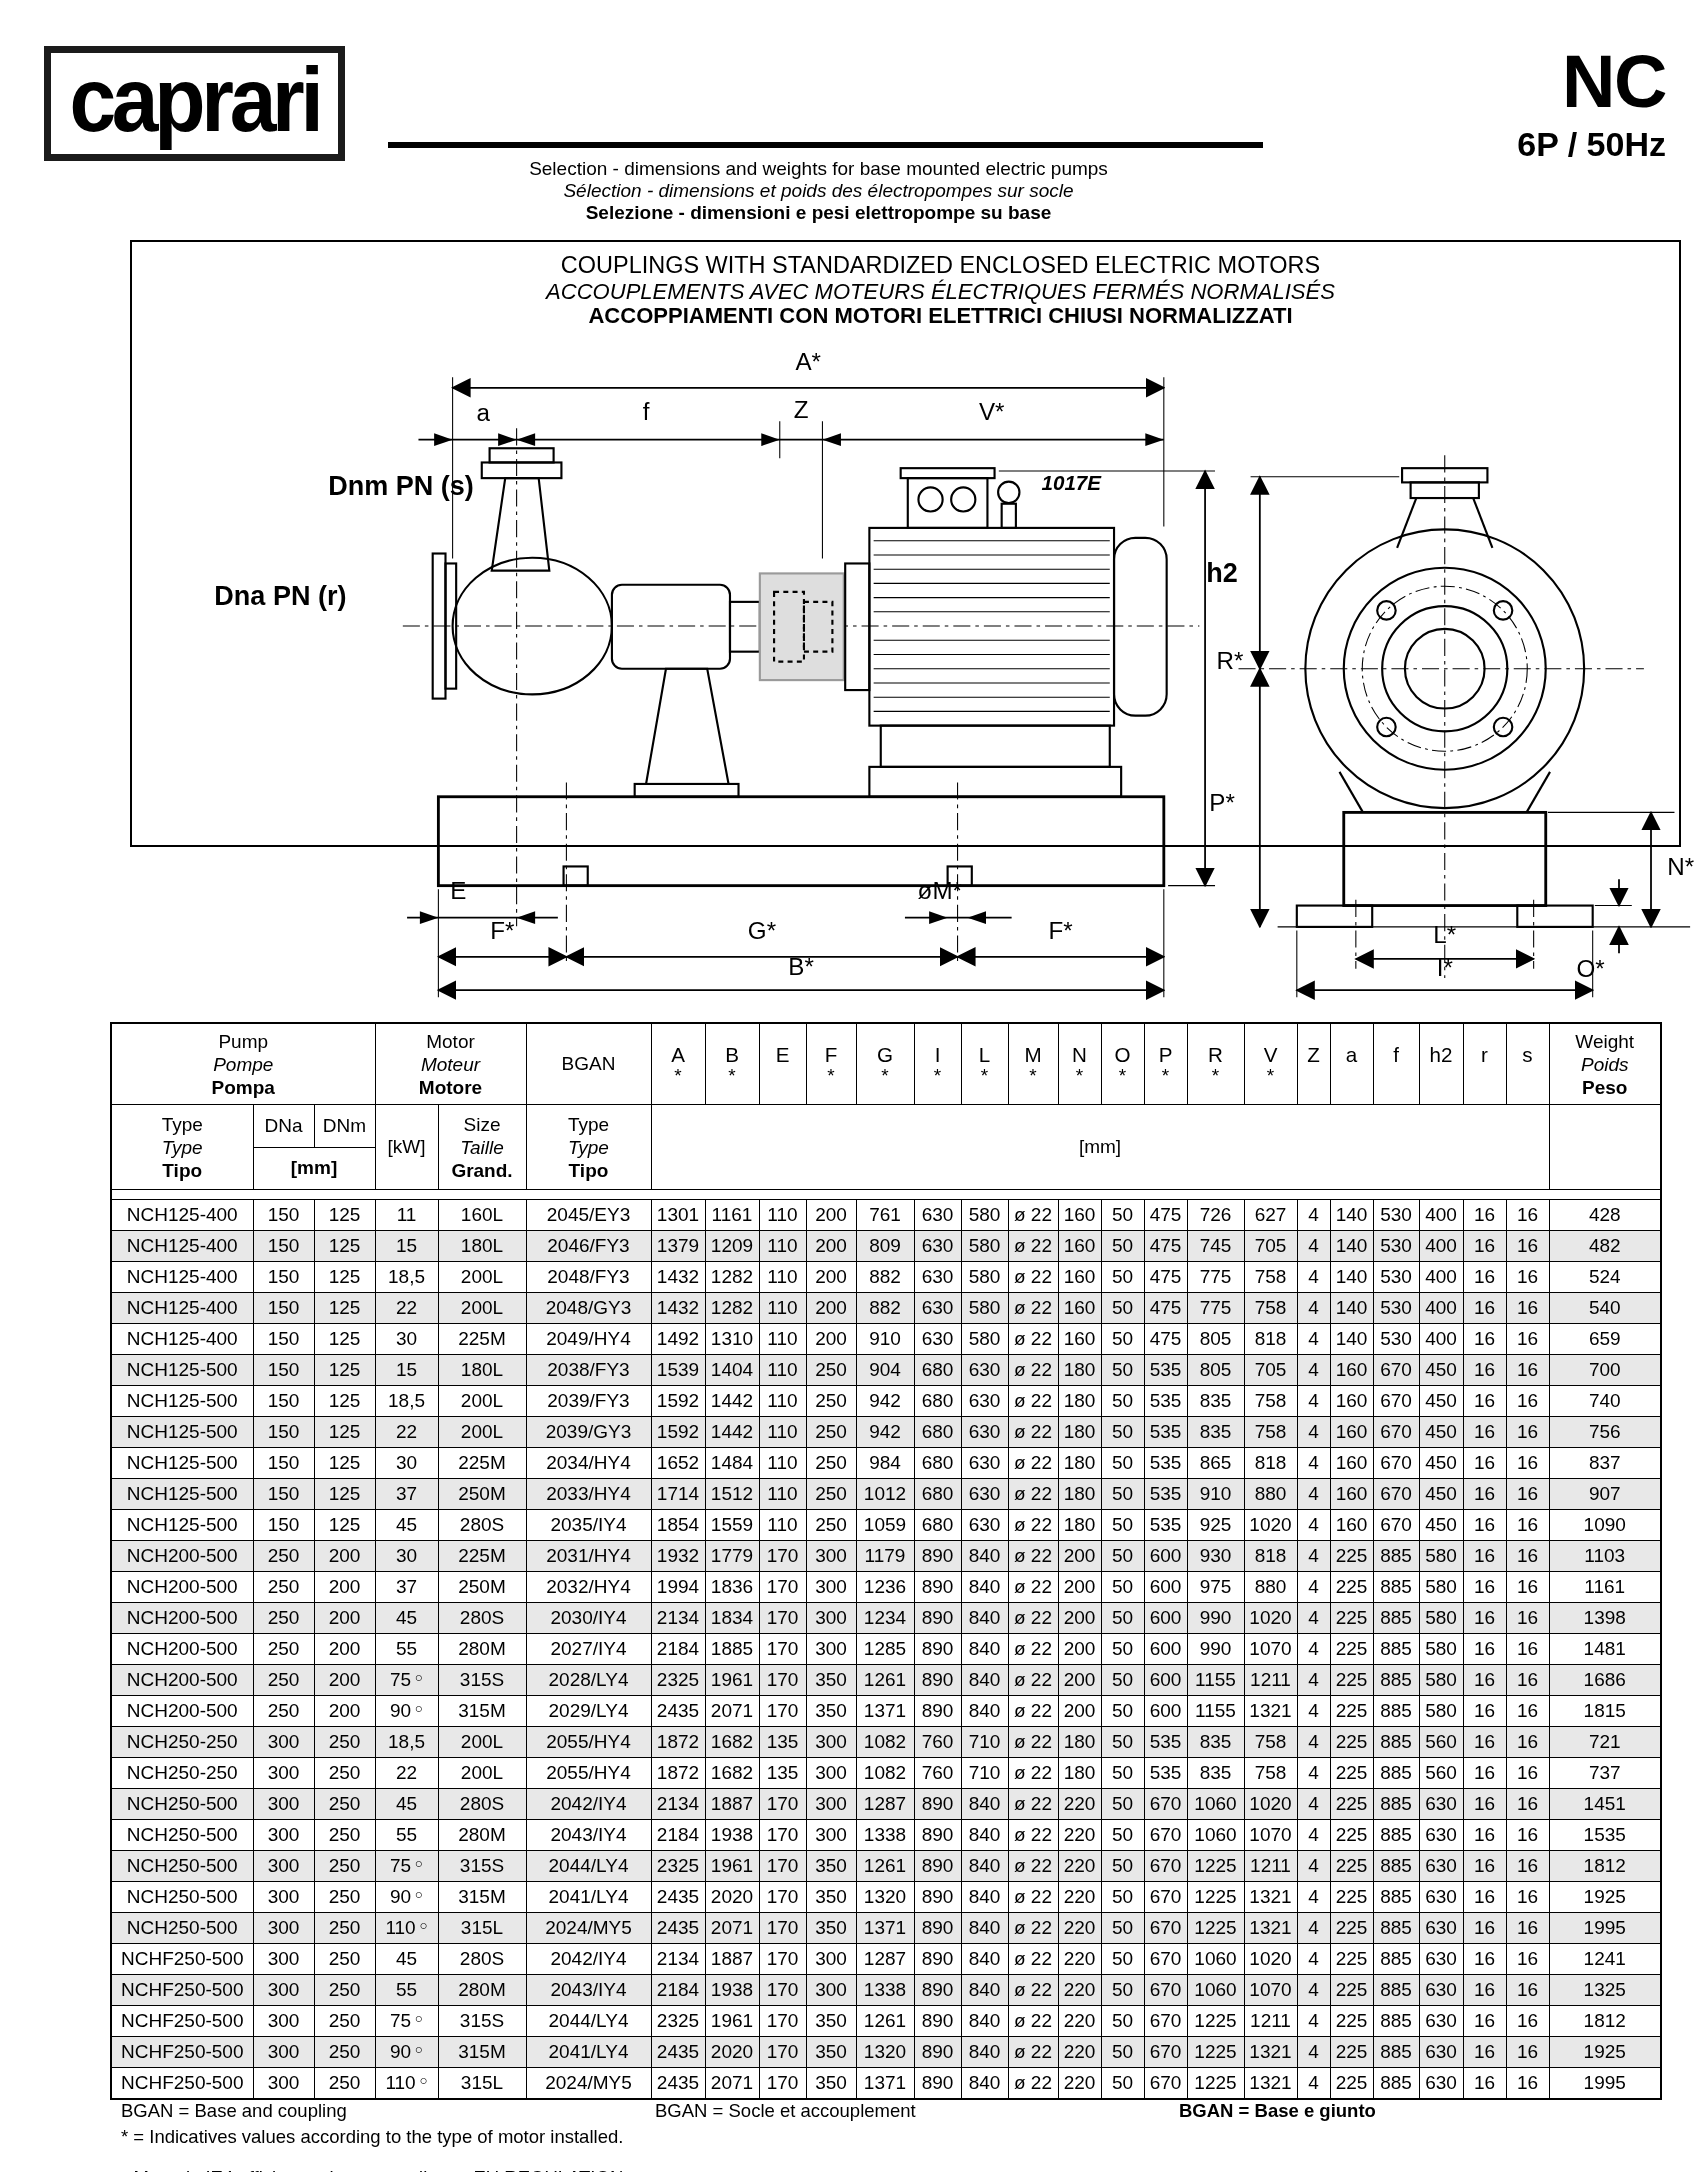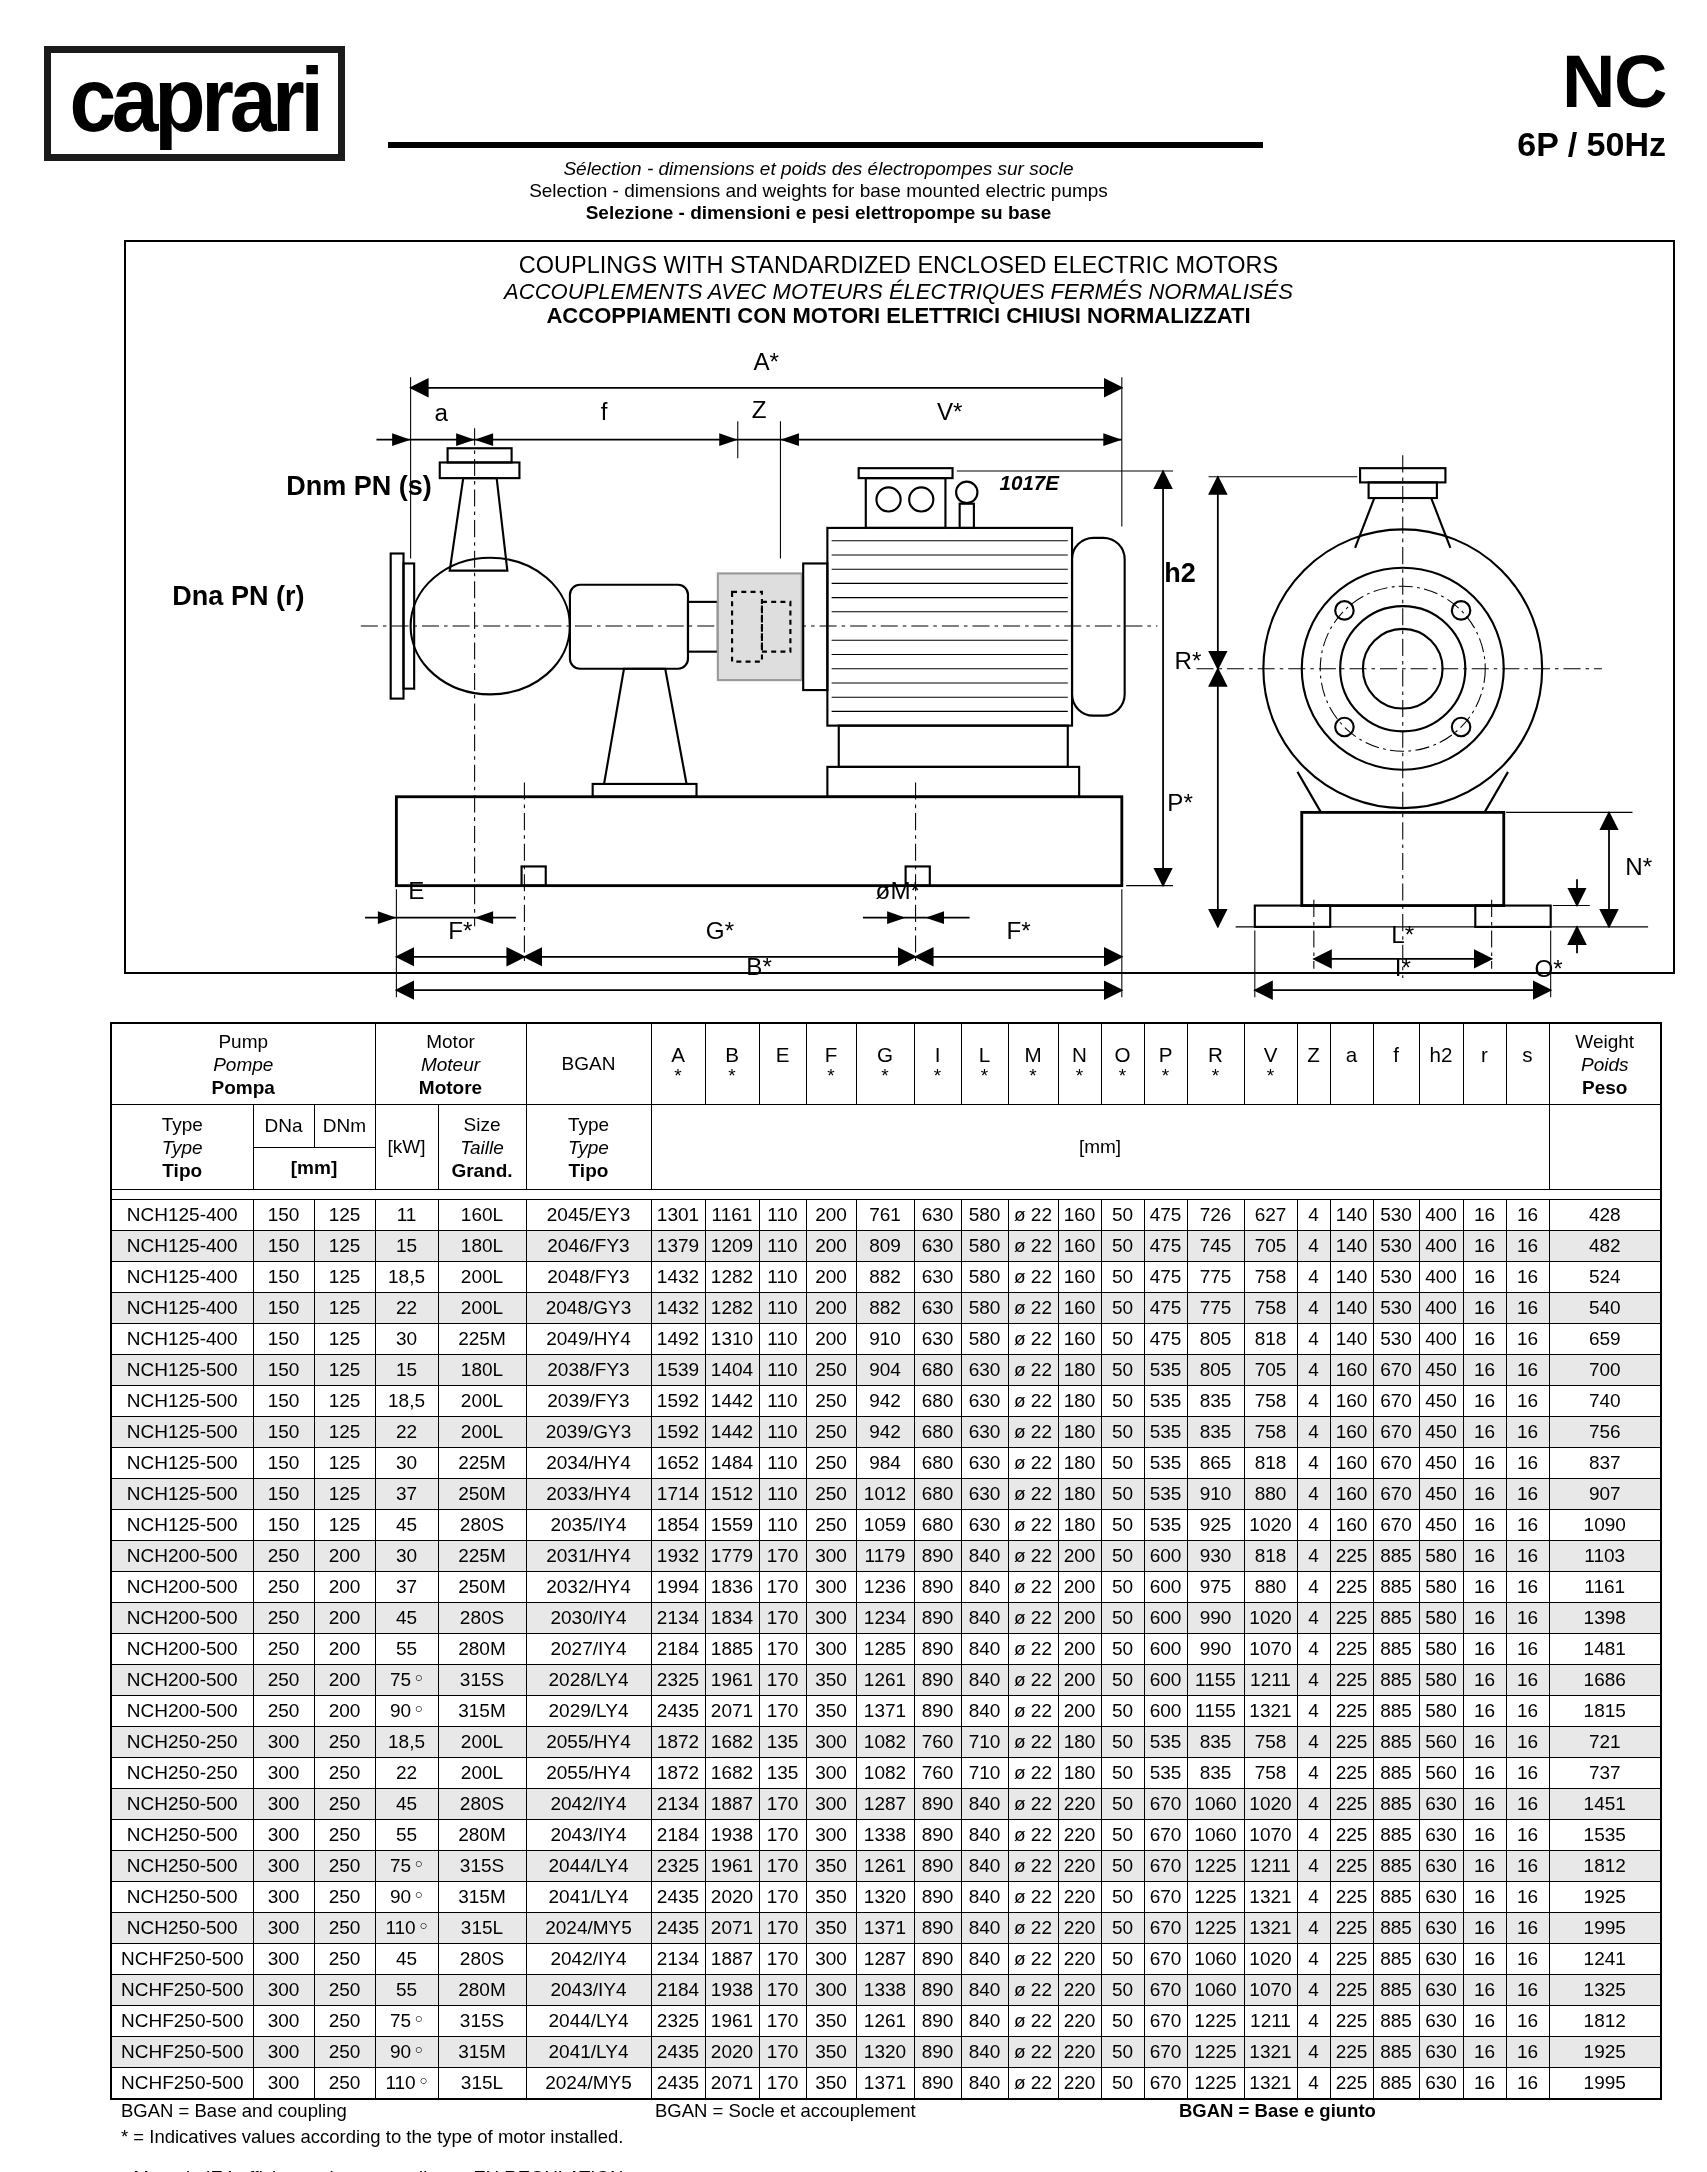--- a/index.html
+++ b/index.html
@@ -11,21 +11,21 @@
   #logo-text{font-size:84px;font-weight:bold;letter-spacing:-4.3px;line-height:1;transform:scaleY(1.08);margin-top:-7.1px;}
   #header-rule{left:388px;top:142px;width:875px;height:5.7px;background:#000;}
   #title-block{left:306px;top:158px;width:1025px;text-align:center;line-height:22px;font-size:19px;}
   #title-fr{font-style:italic;}
   #title-it{font-weight:bold;}
   #nc-block{left:1388px;top:43px;width:278px;text-align:right;}
   #nc-title{font-size:74px;font-weight:bold;line-height:1.05;letter-spacing:-1.4px;}
   #nc-sub{font-size:34px;font-weight:bold;margin-top:4.3px;}
 
   
-  #drawing-box{left:124px;top:240px;width:1551px;height:734px;border:2.8px solid #000;box-sizing:border-box;}
+  #drawing-box{left:130px;top:240px;width:1551px;height:607px;border:2.8px solid #000;box-sizing:border-box;padding-left:36px;}
   #drawing-box svg{display:block;}
   .dtitle{font-size:33px;}
   .dtitle.fr{font-style:italic;font-size:31px;}
   .dtitle.it{font-weight:bold;font-size:31px;}
   .lbl{font-size:34px;}
   .lbl.big{font-size:38px;font-weight:bold;}
   .lbl.it{font-style:italic;font-weight:bold;font-size:29px;}
 
   
   #spec-table{position:absolute;left:110px;top:1022px;border-collapse:collapse;table-layout:fixed;
@@ -60,22 +60,22 @@
   .circ{font-size:14.2px;vertical-align:2.1px;}
 </style>
 </head>
 <body>
 
 <div class="abs" id="logo-box">
   <span id="logo-text">caprari</span>
 </div>
 <div class="abs" id="header-rule"></div>
 <div class="abs" id="title-block">
+  <div id="title-en">Selection - dimensions and weights for base mounted electric pumps</div>
   <div id="title-fr">Sélection - dimensions et poids des électropompes sur socle</div>
-  <div id="title-en">Selection - dimensions and weights for base mounted electric pumps</div>
   <div id="title-it">Selezione - dimensioni e pesi elettropompe su base</div>
 </div>
 <div class="abs" id="nc-block">
   <div id="nc-title">NC</div>
   <div id="nc-sub">6P / 50Hz</div>
 </div>
 
 <div class="abs" id="drawing-box">
 <svg width="1545" height="761" viewBox="0 0 2172 1070">
   <defs>

